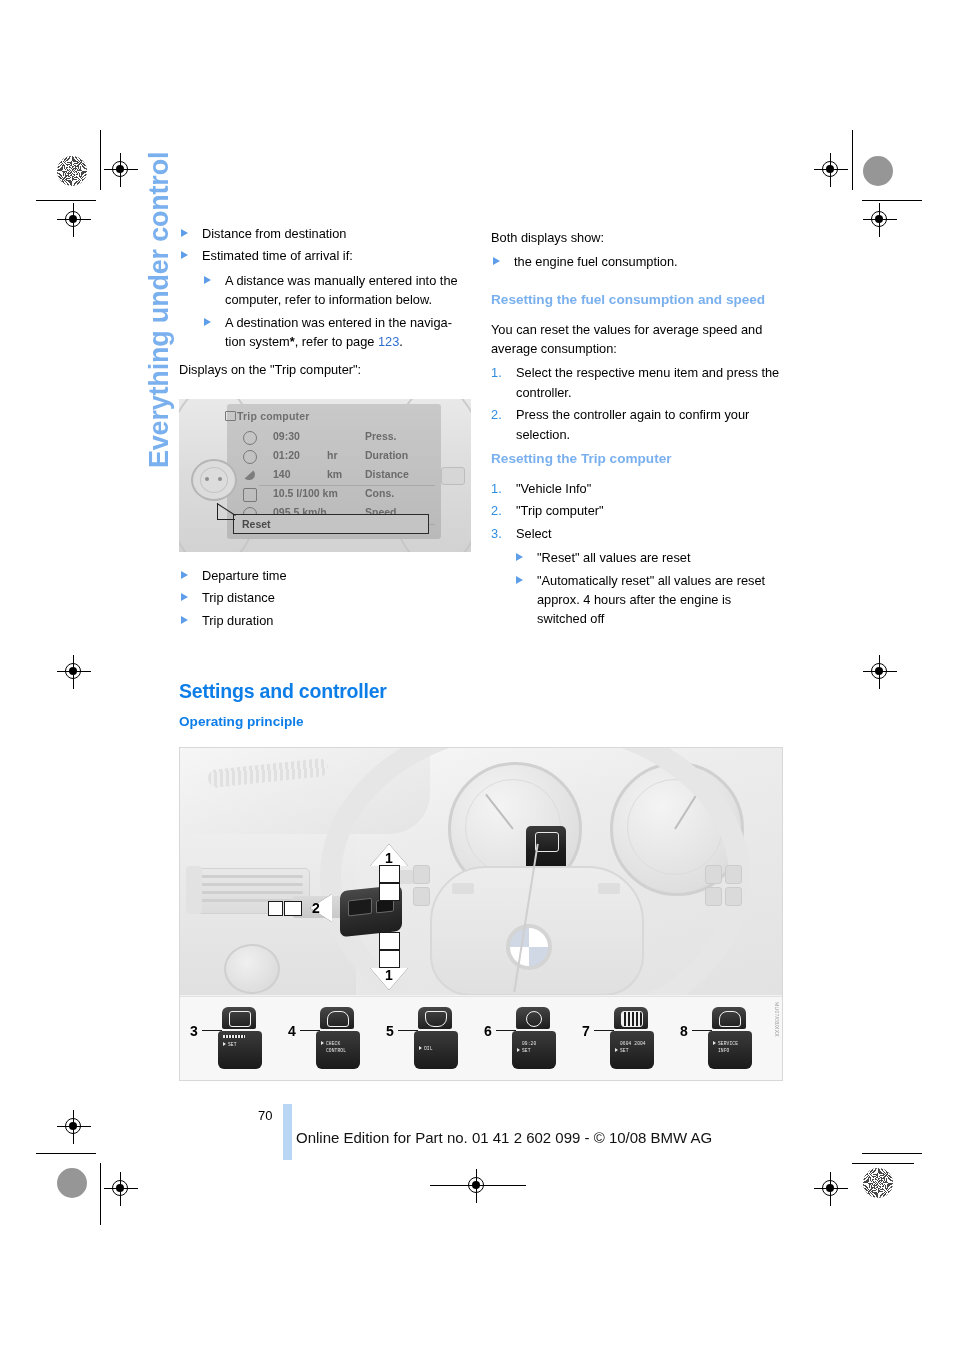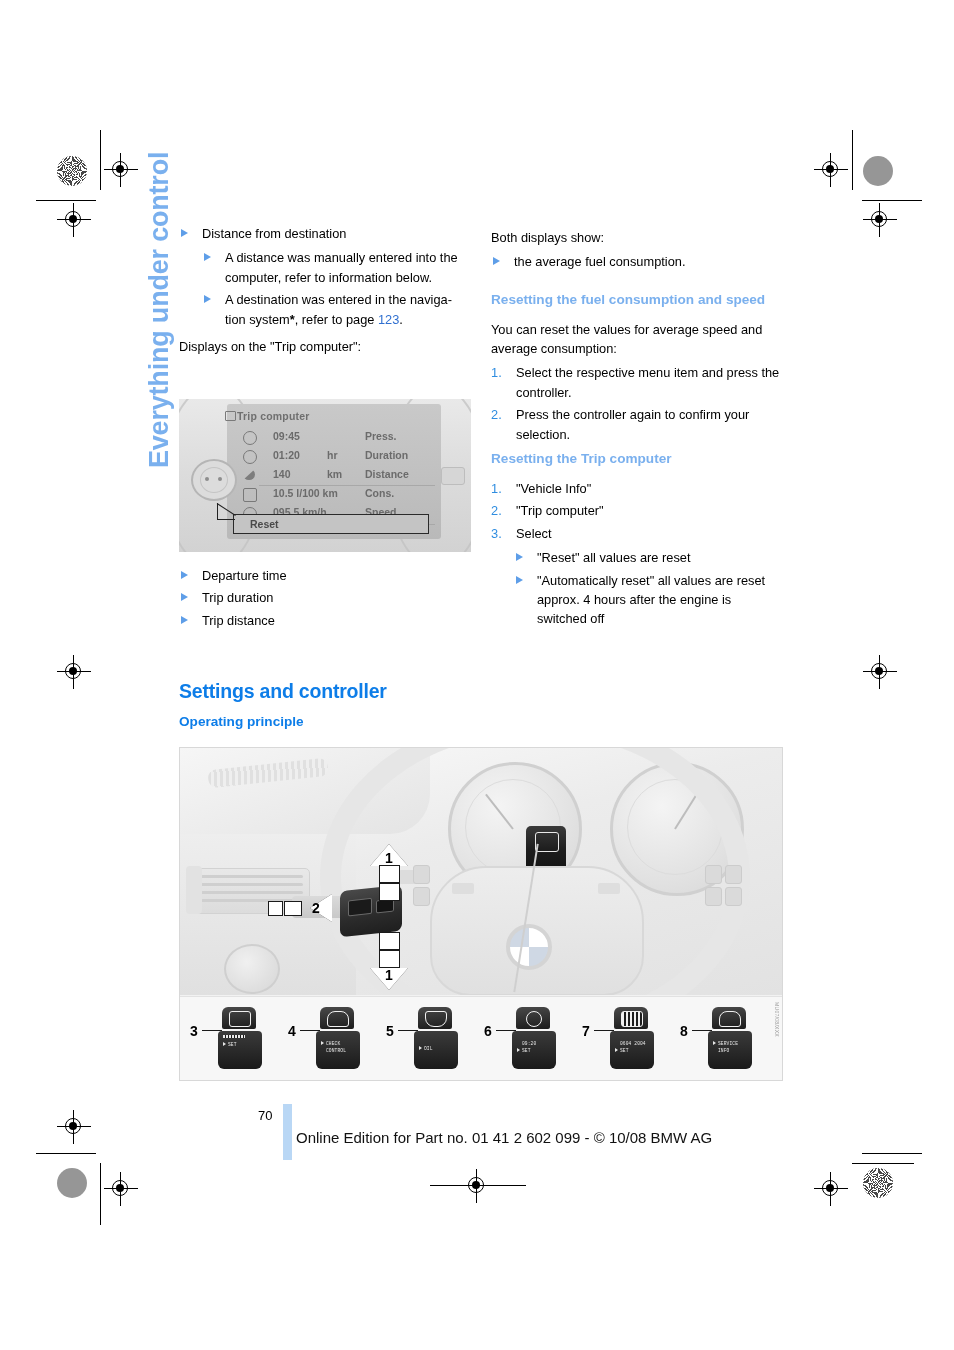--- a/index.html
+++ b/index.html
@@ -267,21 +267,21 @@
     left: 6px;
     top: 110px;
     width: 196px;
     height: 20px;
     border: 1.6px solid #2a2a2a;
     background: #c4c4c4;
     box-sizing: border-box;
   }
   .tc-reset span {
     position: absolute;
-    left: 16px; top: 3px;
+    left: 8px; top: 3px;
     font-size: 10.5px;
     color: #4a4a4a;
     font-weight: bold;
   }
   .tc-knob {
     position: absolute;
     left: 12px; top: 60px;
     width: 42px; height: 38px;
     border: 2px solid #b5b5b5;
     border-radius: 50%;
@@ -666,20 +666,21 @@
 <div class="page">
 
   <div class="chapter-tab-wrap">
     <div class="chapter-tab">Everything under control</div>
   </div>
 
   <div class="col col-left">
 
     <ul class="tri">
       <li>Distance from destination</li>
+      <li>Estimated time of arrival if:</li>
     </ul>
 
     <ul class="tri indent">
       <li>A distance was manually entered into the computer, refer to information below.</li>
       <li><span>A destination was entered in the naviga-tion system</span><span class="star">*</span><span>, refer to page </span><span class="link">123</span><span>.</span></li>
     </ul>
 
     <p class="txt" style="margin-top:8px;">Displays on the "Trip computer":</p>
   </div>
 
@@ -689,21 +690,21 @@
 
     <div class="tc-screen">
       <div class="tc-title">
         <div class="tc-title-ico"></div>
         <span>Trip computer</span>
       </div>
 
       <div class="tc-rows">
         <div class="tc-row">
           <div class="tc-ico"></div>
-          <div class="tc-val">09:45</div>
+          <div class="tc-val">09:30</div>
           <div class="tc-unit"></div>
           <div class="tc-lbl">Press.</div>
         </div>
         <div class="tc-row">
           <div class="tc-ico"></div>
           <div class="tc-val">01:20</div>
           <div class="tc-unit">hr</div>
           <div class="tc-lbl">Duration</div>
         </div>
         <div class="tc-row">
@@ -737,35 +738,35 @@
     </div>
     <div class="tc-leader" style="left:38px; top:104px; width:22px; transform:rotate(33deg); transform-origin:left center;"></div>
     <div class="tc-leader" style="left:38px; top:120px; width:18px;"></div>
     <div class="tc-leader" style="left:38px; top:104px; width:1.3px; height:17px;"></div>
     <div class="tc-right-btn"></div>
   </div>
 
   <div class="col" style="left:179px; top:566px;">
     <ul class="tri">
       <li>Departure time</li>
+      <li>Trip distance</li>
       <li>Trip duration</li>
-      <li>Trip distance</li>
     </ul>
   </div>
 
   <div style="position:absolute; left:179px; top:680px; width:420px;">
     <h2 class="sect">Settings and controller</h2>
     <h3 class="sub">Operating principle</h3>
   </div>
 
   <div class="col col-right">
 
     <p class="txt">Both displays show:</p>
     <ul class="tri">
-      <li>the average fuel consumption.</li>
+      <li>the engine fuel consumption.</li>
     </ul>
 
     <h3 class="sub light" style="margin-top:18px;">Resetting the fuel consumption and speed</h3>
     <p class="txt">You can reset the values for average speed and average consumption:</p>
 
     <ol class="num">
       <li>Select the respective menu item and press the controller.</li>
       <li>Press the controller again to confirm your selection.</li>
     </ol>
 

